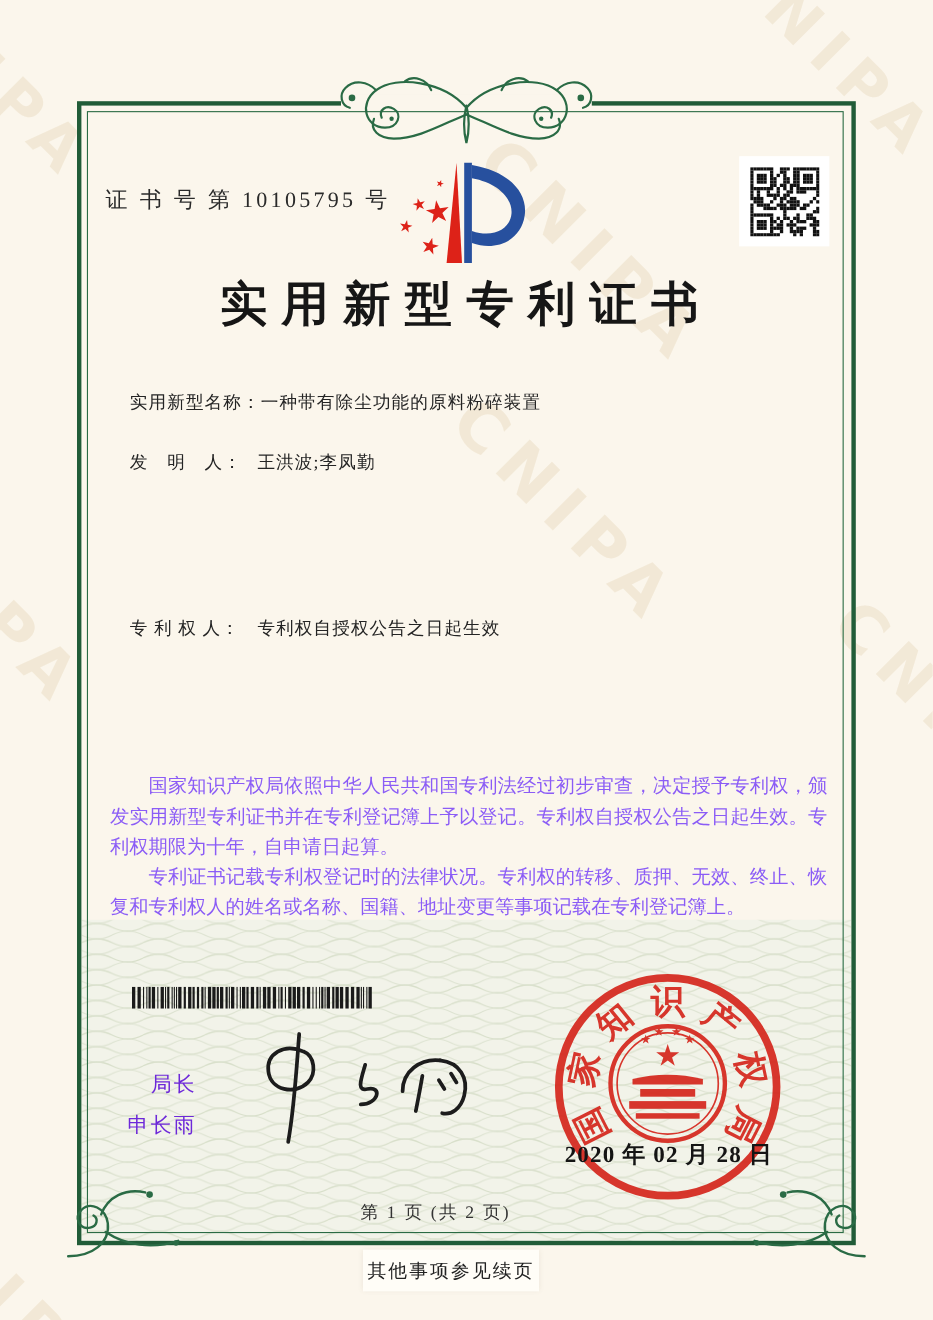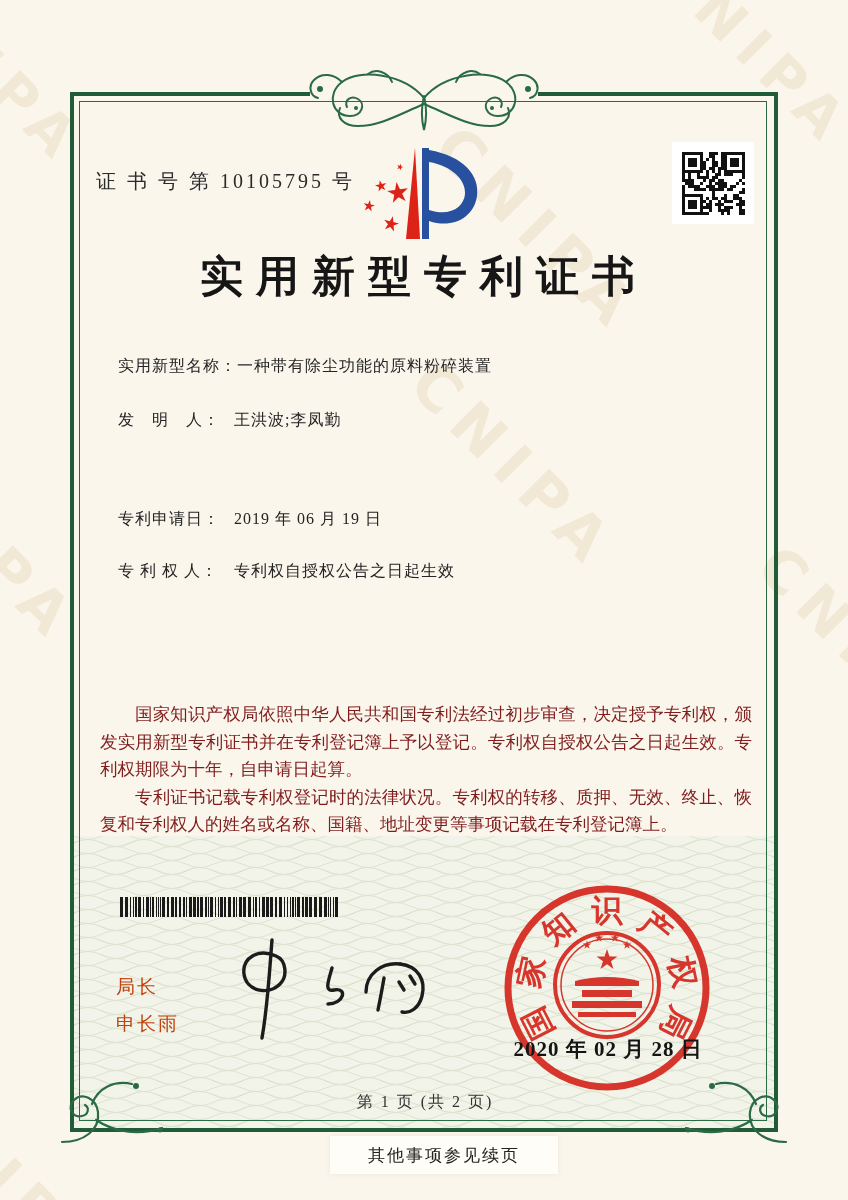--- a/index.html
+++ b/index.html
@@ -27,33 +27,33 @@
   .logo{left:338px;top:136px;z-index:3;}
   .qr{left:672px;top:142px;width:82px;height:82px;background:#ffffff;display:flex;
       align-items:center;justify-content:center;z-index:3;}
   .title{left:0;width:848px;top:248px;text-align:center;font-size:43px;font-weight:700;
          letter-spacing:13px;color:#161616;z-index:3;}
   .frow{position:absolute;left:118px;font-size:16px;color:#242424;white-space:nowrap;z-index:3;}
   .flabel{display:inline-block;min-width:116px;letter-spacing:1px;}
   .fvalue{letter-spacing:1px;}
   .frow2b{position:absolute;left:455px;top:0;}
   .paras{left:100px;top:701px;width:652px;font-size:17.5px;line-height:27.5px;
-         text-align:justify;color:#7f1d1d;z-index:3;}
+         text-align:justify;color:#8b5cf6;z-index:3;}
   .paras p{margin:0;text-indent:2em;}
   .barcode{left:120px;top:897px;z-index:3;}
-  .director{left:116px;top:968px;font-size:19px;color:#c2410c;z-index:3;line-height:37px;letter-spacing:2px;}
+  .director{left:116px;top:968px;font-size:19px;color:#6d28d9;z-index:3;line-height:37px;letter-spacing:2px;text-align:right;}
   .sig{left:214px;top:934px;z-index:3;}
   .stamp{left:492px;top:873px;z-index:4;opacity:.93;}
   .ring-char{font-family:"Liberation Serif","DejaVu Serif",serif;font-size:31px;
              font-weight:700;fill:#d5281e;text-anchor:middle;}
   .stamp-date{left:497px;top:1035px;width:222px;text-align:center;font-size:21px;font-weight:600;
               letter-spacing:1px;color:#141414;z-index:5;}
   .pagenum{left:0;width:792px;top:1092px;text-align:center;font-size:16px;color:#333;
-           letter-spacing:2px;z-index:3;padding-left:29px;}
-  .contnote{left:330px;top:1136px;width:228px;height:38px;background:#fffdf7;z-index:3;
+           letter-spacing:2px;z-index:3;}
+  .contnote{left:330px;top:1136px;width:160px;height:38px;background:#fffdf7;z-index:3;
             display:flex;align-items:center;justify-content:center;font-size:17px;
             letter-spacing:2px;color:#222;box-shadow:0 0 5px rgba(120,110,80,.12);}
   .orn{z-index:3;}
   .green-stroke{stroke:#2a6b45;fill:none;stroke-width:2;stroke-linecap:round;}
 </style>
 </head>
 <body>
 
 <svg width="0" height="0" style="position:absolute" aria-hidden="true">
   <defs>
@@ -388,23 +388,20 @@
   </div>
 
   <div class="abs title">实用新型专利证书</div>
 
   <div class="frow" style="top:356px">
     <span class="flabel">实用新型名称：</span><span class="fvalue">一种带有除尘功能的原料粉碎装置</span>
   </div>
   <div class="frow" style="top:410px">
     <span class="flabel">发　明　人：</span><span class="fvalue">王洪波;李凤勤</span>
   </div>
-  <div class="frow" style="top:509px">
-    <span class="flabel">专利申请日：</span><span class="fvalue">2019 年 06 月 19 日</span>
-  </div>
   <div class="frow" style="top:561px">
     <span class="flabel">专 利 权 人：</span><span class="fvalue">专利权自授权公告之日起生效</span>
   </div>
 
   <div class="abs paras">
     <p>国家知识产权局依照中华人民共和国专利法经过初步审查，决定授予专利权，颁发实用新型专利证书并在专利登记簿上予以登记。专利权自授权公告之日起生效。专利权期限为十年，自申请日起算。</p>
     <p>专利证书记载专利权登记时的法律状况。专利权的转移、质押、无效、终止、恢复和专利权人的姓名或名称、国籍、地址变更等事项记载在专利登记簿上。</p>
   </div>
 
   <svg class="abs barcode" id="barcode-svg" width="222" height="20">

